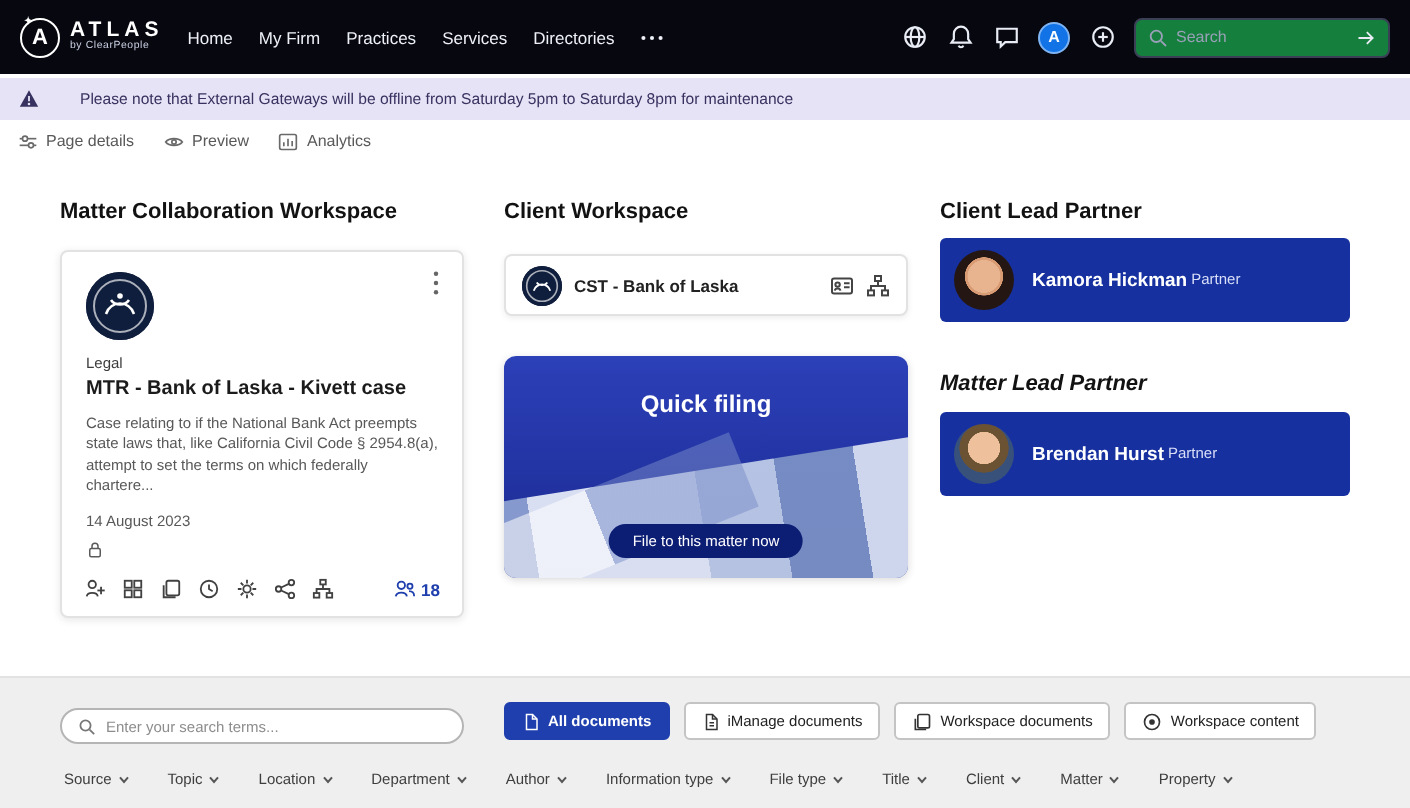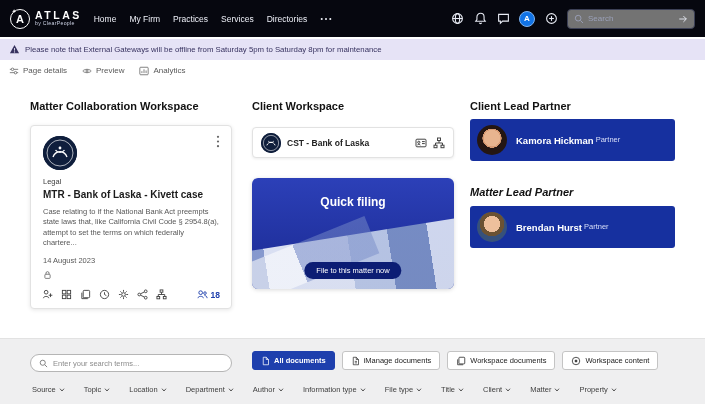--- a/index.html
+++ b/index.html
@@ -22,28 +22,28 @@
                font-size:8px; font-family:inherit; margin-right:12px; cursor:pointer; }
   .nav { display:flex; align-items:center; gap:13px; }
   .nav-item { font-size:8.5px; color:#eef0f8; cursor:pointer; white-space:nowrap; }
   .nav-more { display:flex; align-items:center; cursor:pointer; color:#eef0f8; }
   .top-right { margin-left:auto; display:flex; align-items:center; gap:9px; }
   .tb-icon { width:14px; height:14px; color:#e9ecf5; display:flex; align-items:center; justify-content:center; cursor:pointer; }
   .atlas-badge { width:16px; height:16px; border-radius:50%; background:#1173e6; color:#fff;
                  font-size:8px; font-weight:bold; display:flex; align-items:center; justify-content:center;
                  border:1px solid #7fb4f2; cursor:pointer; }
   .top-search { display:flex; align-items:center; gap:4px; width:128px; height:20px;
-                border:1px solid #3c4056; border-radius:4px; background:#737373; padding:0 6px; }
+                border:1px solid #3c4056; border-radius:4px; background:#15803d; padding:0 6px; }
   .top-search input { flex:1; min-width:0; background:transparent; border:none; outline:none;
                       color:#e8eaf4; font-size:8px; font-family:inherit; }
   .top-search input::placeholder { color:#9aa0b8; }
 
   
   .banner { position:absolute; top:39px; left:0; right:0; height:21px; background:#e6e3f6;
-            display:flex; align-items:center; gap:5px; padding:0 9px; }
+            display:flex; align-items:center; gap:20px; padding:0 9px; }
   .banner-text { font-size:7.8px; color:#37325f; }
 
   
   .toolbar { position:absolute; top:60px; left:0; right:0; height:21px; background:#fff;
              display:flex; align-items:center; gap:15px; padding:0 9px; }
   .tool-item { display:flex; align-items:center; gap:4px; font-size:8px; color:#595959; cursor:pointer; }
   .tool-item svg { color:#6a6a6a; }
 
   
   .col-heading { position:absolute; font-size:11px; font-weight:600; color:#121212; }

